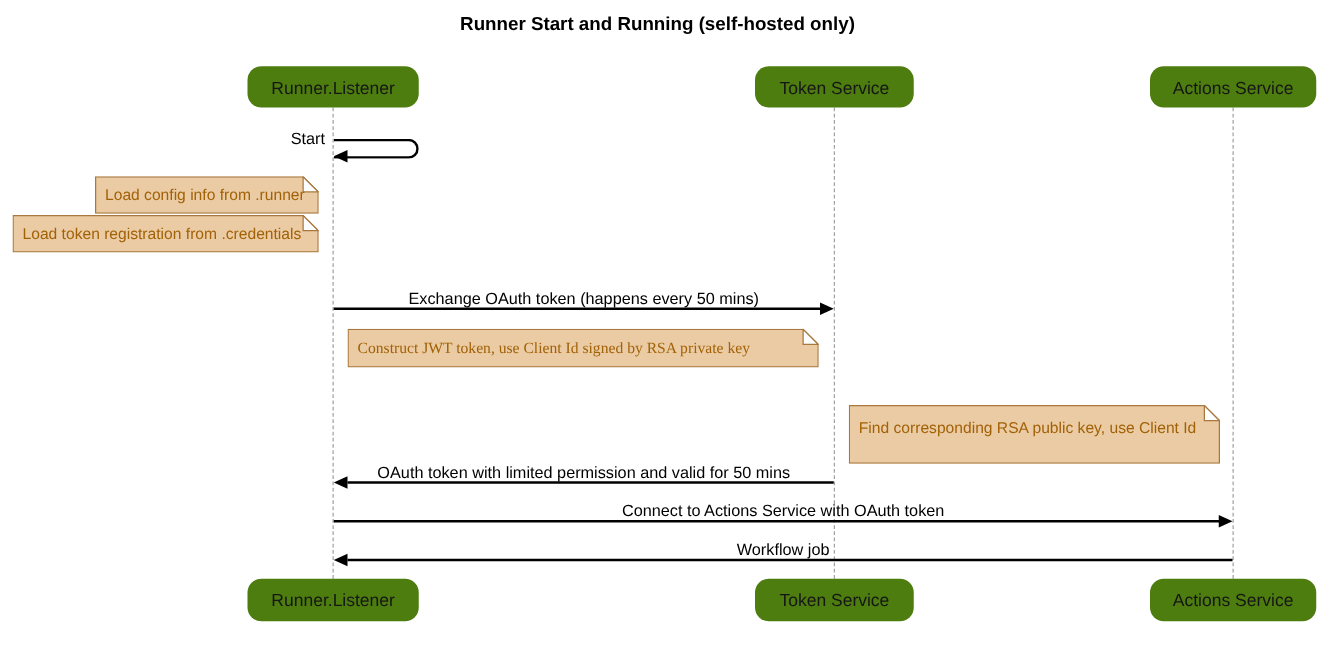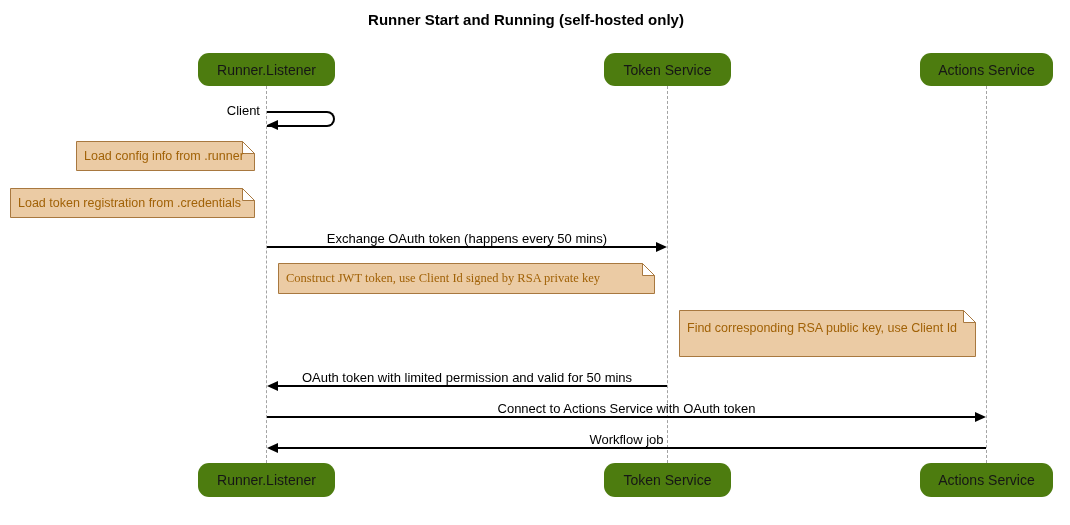--- a/index.html
+++ b/index.html
@@ -67,35 +67,35 @@
 <div class="abs participant" style="left:198px;top:463px;width:137px;height:34px;">
   <span>Runner.Listener</span>
 </div>
 <div class="abs participant" style="left:604px;top:463px;width:127px;height:34px;">
   <span>Token Service</span>
 </div>
 <div class="abs participant" style="left:920px;top:463px;width:133px;height:34px;">
   <span>Actions Service</span>
 </div>
 
-<div class="abs msg-label" style="left:170px;top:103px;width:90px;text-align:right;">Client</div>
+<div class="abs msg-label" style="left:170px;top:103px;width:90px;text-align:right;">Start</div>
 <div class="abs self-loop" style="left:267px;top:111px;width:66px;height:12px;"></div>
 <div class="abs head-left" style="left:267px;top:120px;"></div>
 
 <div class="abs note" style="left:76px;top:141px;width:179px;height:30px;">
   <svg width="179" height="30">
     <path d="M0.5,0.5 L166.5,0.5 L178.5,12.5 L178.5,29.5 L0.5,29.5 Z" fill="#EBCBA4" stroke="#A8783F"></path>
     <path d="M166.5,0.5 L166.5,12.5 L178.5,12.5 Z" fill="#FFFFFF" stroke="#A8783F"></path>
   </svg>
   <div class="note-text">
       <span>Load config info from .runner</span>
     </div>
 </div>
 
-<div class="abs note" style="left:10px;top:188px;width:245px;height:30px;">
+<div class="abs note" style="left:10px;top:172px;width:245px;height:30px;">
   <svg width="245" height="30">
     <path d="M0.5,0.5 L232.5,0.5 L244.5,12.5 L244.5,29.5 L0.5,29.5 Z" fill="#EBCBA4" stroke="#A8783F"></path>
     <path d="M232.5,0.5 L232.5,12.5 L244.5,12.5 Z" fill="#FFFFFF" stroke="#A8783F"></path>
   </svg>
   <div class="note-text">
       <span>Load token registration from .credentials</span>
     </div>
 </div>
 
 <div class="abs msg-label" style="left:267px;top:231px;width:400px;">Exchange OAuth token (happens every 50 mins)</div>
@@ -105,21 +105,21 @@
 <div class="abs note" style="left:278px;top:263px;width:377px;height:31px;font-family:Liberation Serif, serif;">
   <svg width="377" height="31">
     <path d="M0.5,0.5 L364.5,0.5 L376.5,12.5 L376.5,30.5 L0.5,30.5 Z" fill="#EBCBA4" stroke="#A8783F"></path>
     <path d="M364.5,0.5 L364.5,12.5 L376.5,12.5 Z" fill="#FFFFFF" stroke="#A8783F"></path>
   </svg>
   <div class="note-text">
       <span>Construct JWT token, use Client Id signed by RSA private key</span>
     </div>
 </div>
 
-<div class="abs note" style="left:679px;top:310px;width:297px;height:36px;">
+<div class="abs note" style="left:679px;top:324px;width:297px;height:36px;">
   <svg width="297" height="47">
     <path d="M0.5,0.5 L284.5,0.5 L296.5,12.5 L296.5,46.5 L0.5,46.5 Z" fill="#EBCBA4" stroke="#A8783F"></path>
     <path d="M284.5,0.5 L284.5,12.5 L296.5,12.5 Z" fill="#FFFFFF" stroke="#A8783F"></path>
   </svg>
   <div class="note-text">
     <span>Find corresponding RSA public key, use Client Id</span>
   </div>
 </div>
 
 <div class="abs msg-label" style="left:267px;top:370px;width:400px;">OAuth token with limited permission and valid for 50 mins</div>

